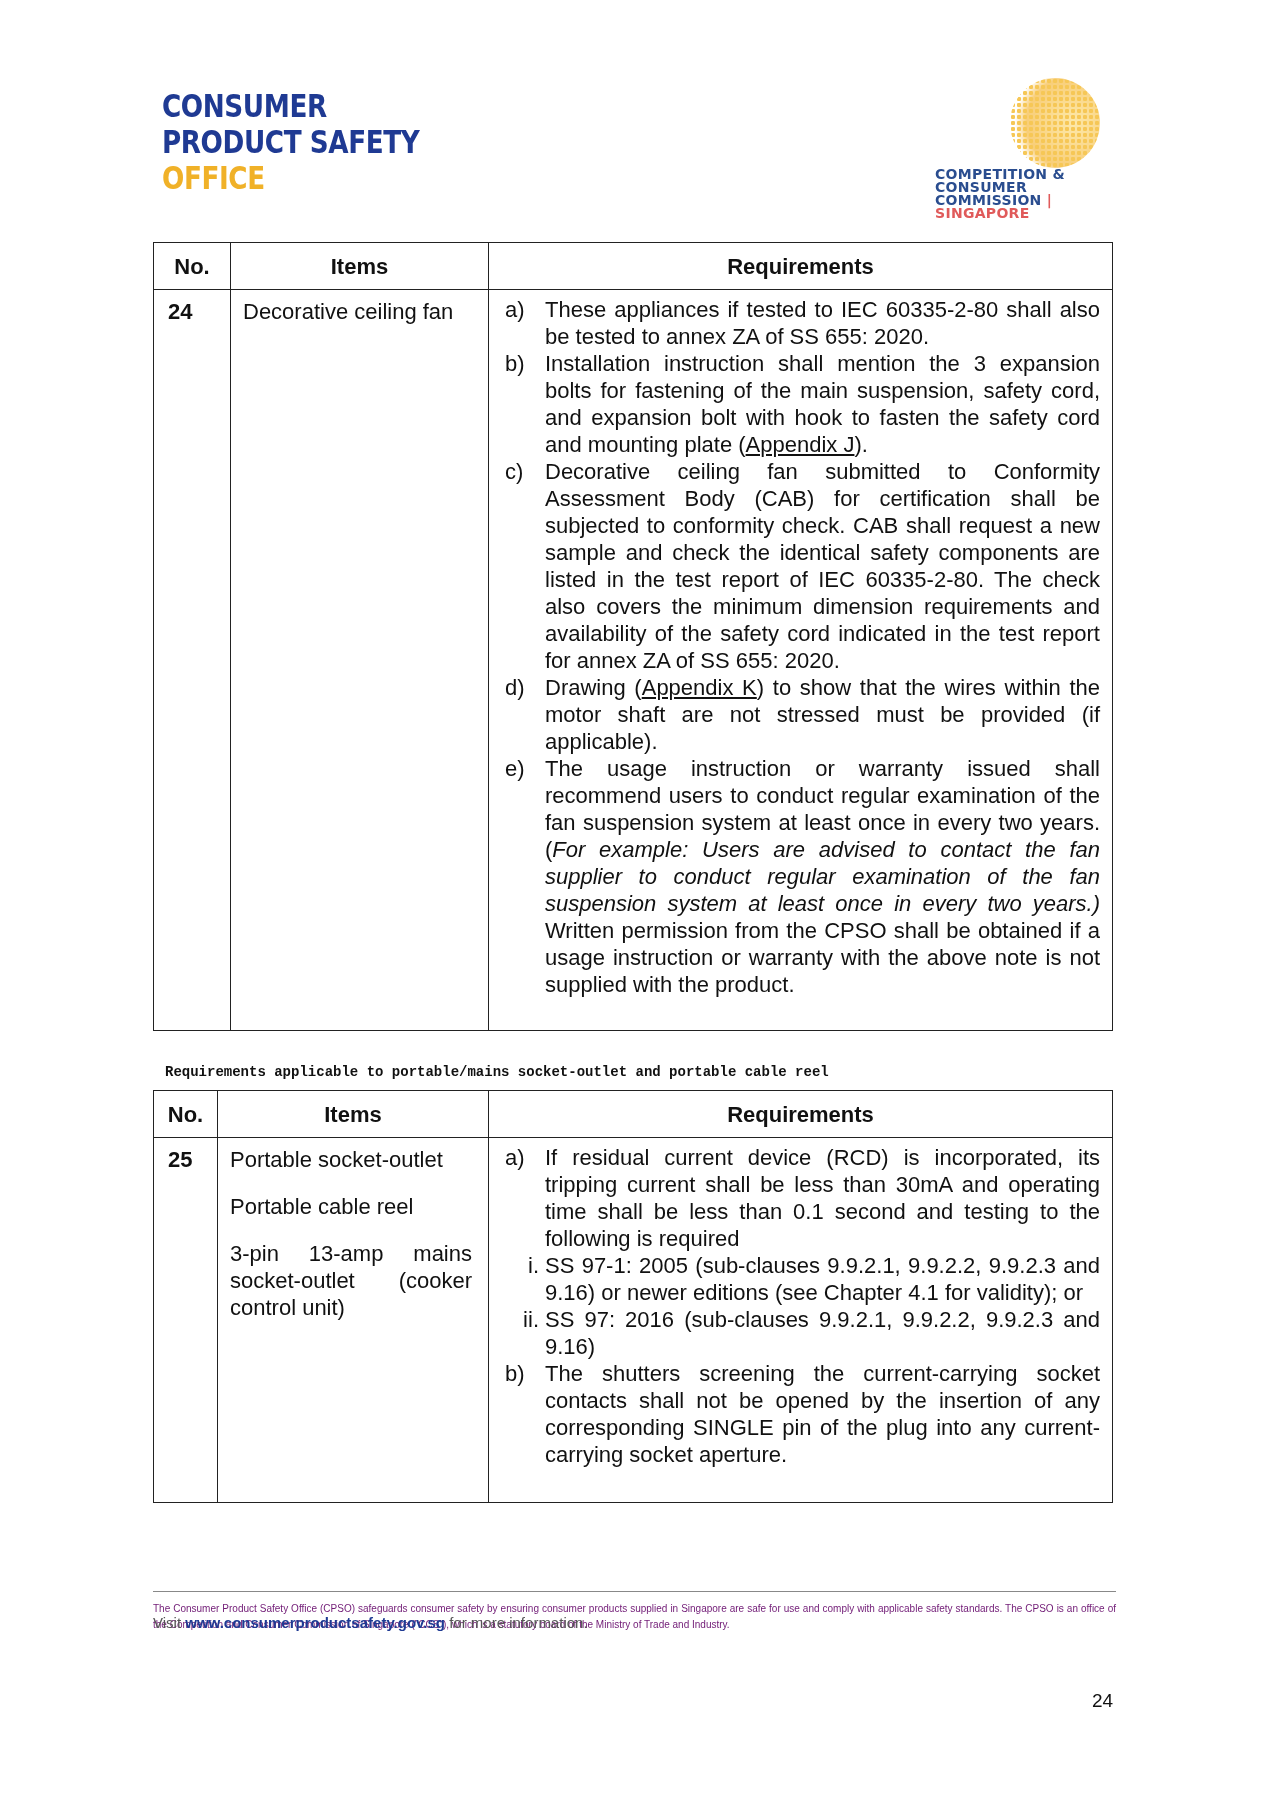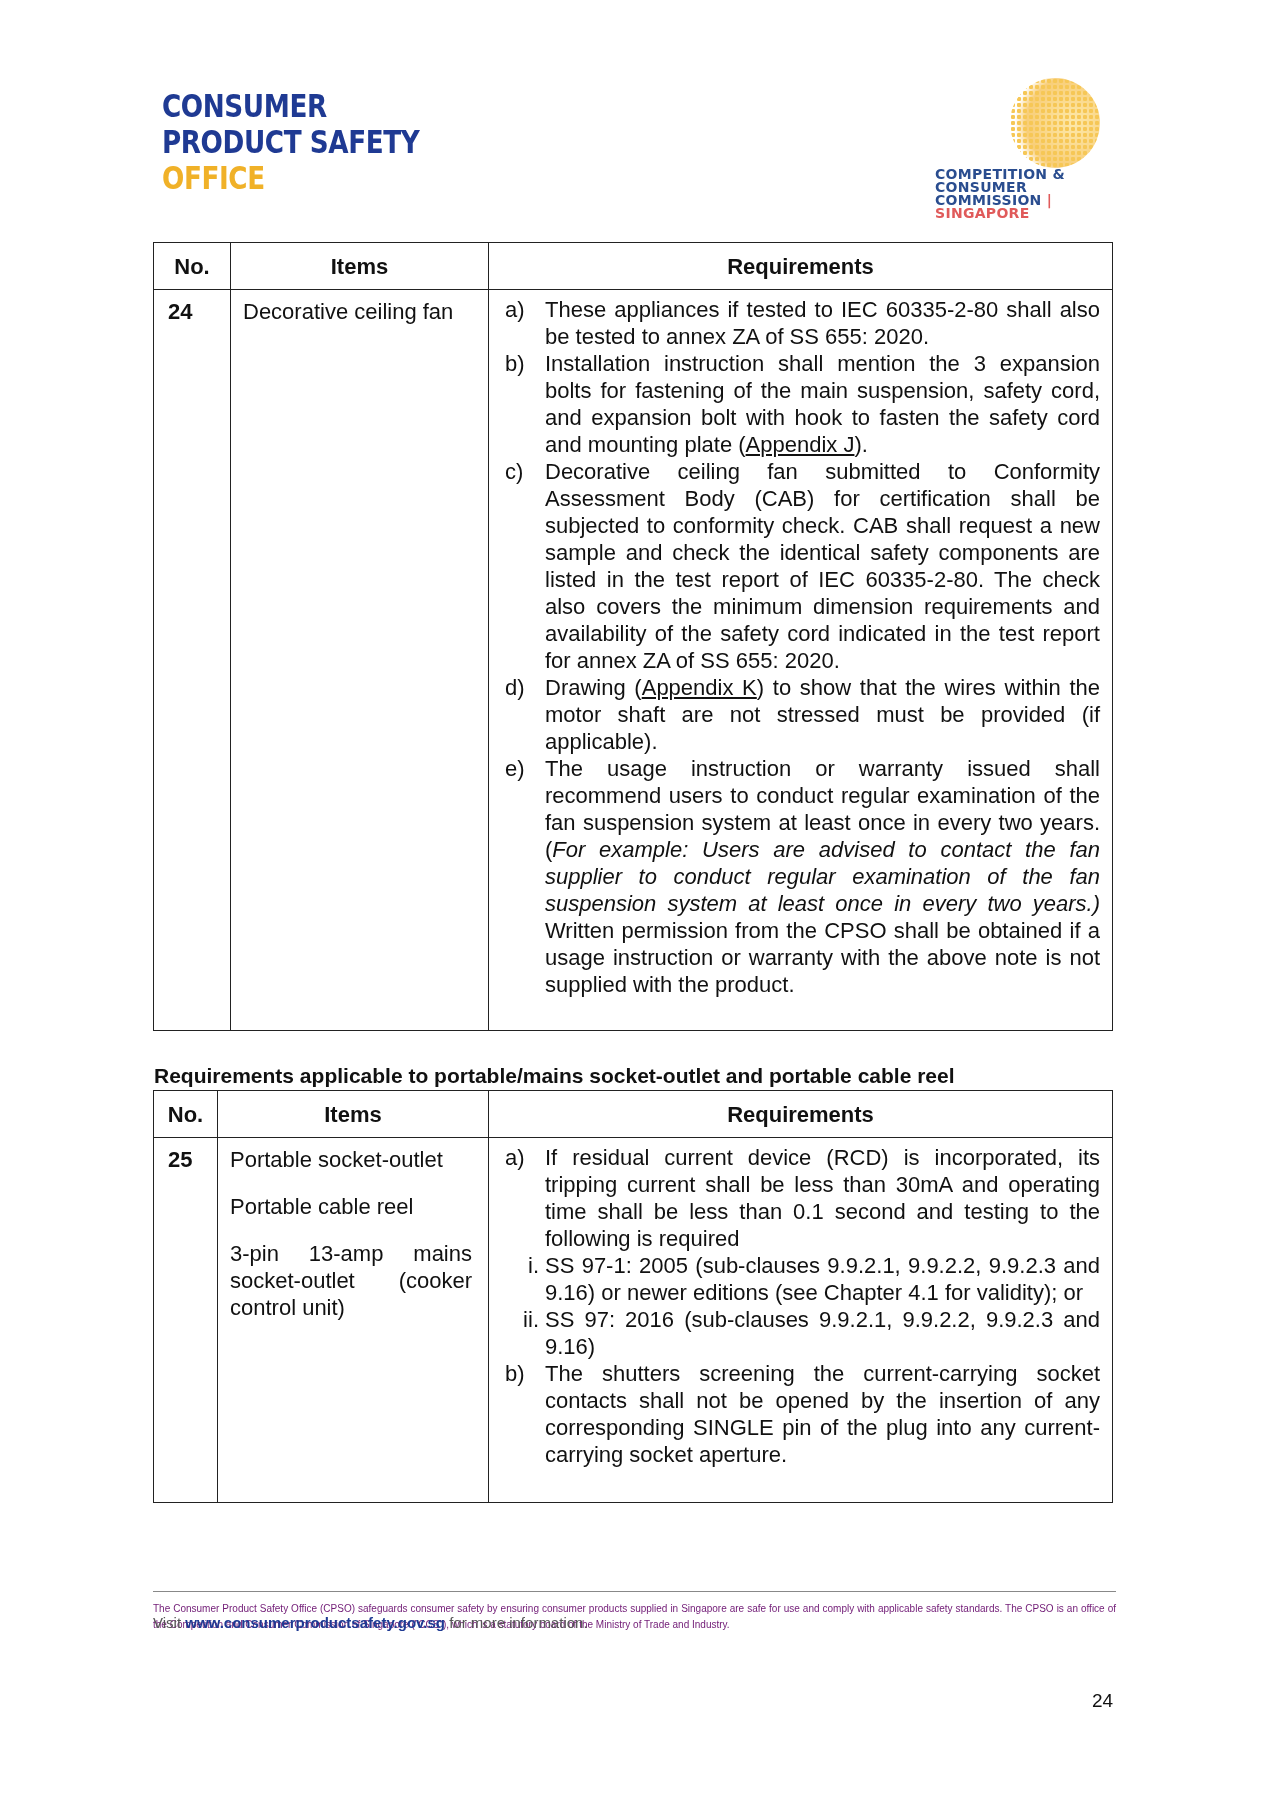--- a/index.html
+++ b/index.html
@@ -33,21 +33,21 @@
   .list-item .marker { width:40px; flex:none; }
   .list-item .body { flex:1; }
   .sub-item { display:flex; text-align:justify; }
   .sub-item .marker { width:34px; flex:none; text-align:right; padding-right:6px; box-sizing:border-box; }
   .sub-item .body { flex:1; }
   .link { text-decoration:underline; }
   .ital { font-style:italic; }
   .item-para { margin:0 4px 20px 0; text-align:justify; }
   .item-para.last { text-align:justify; text-align-last:left; }
 
-  .section-heading { position:absolute; left:154px; top:1064px; font-weight:bold; font-size:21px; }
+  .section-heading { position:absolute; left:165px; top:1064px; font-weight:bold; font-size:14px;font-family:Liberation Mono, monospace; }
 
   .footer-rule { position:absolute; left:153px; top:1591px; width:963px; height:0; border-top:1.5px solid #888; }
   .footer-text { position:absolute; left:153px; top:1601px; width:963px; font-size:10px; line-height:16px;
                  color:#701a75; text-align:justify; }
   .footer-visit { position:absolute; left:153px; top:1614px; font-size:15px; color:#555; }
   .footer-visit .url { color:#1f3a93; font-weight:bold; }
   .page-number { position:absolute; left:1092px; top:1690px; font-size:19px; color:#111; }
 </style>
 </head>
 <body>

